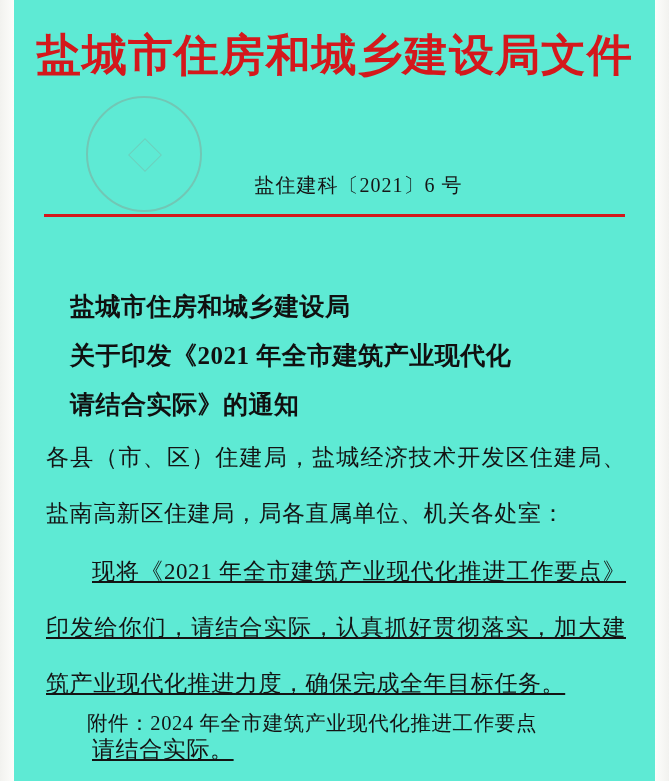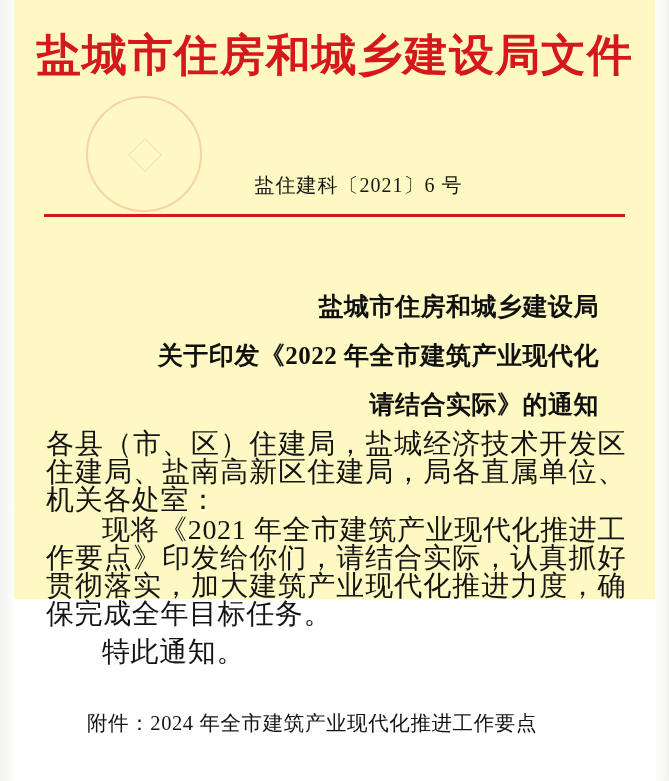--- a/index.html
+++ b/index.html
@@ -12,22 +12,22 @@
     height: 781px;
     font-family: "Liberation Serif", "DejaVu Serif", serif;
     color: #1a1a1a;
     position: relative;
     overflow: hidden;
   }
 
   .page {
     position: relative;
     width: 669px;
-    height: 599px;
-    background: #fef9c3;
+    height: 781px;
+    background: #5eead4;
   }
 
   
   .doc-header {
     position: absolute;
     left: 0;
     top: 30px;
     width: 669px;
     text-align: center;
   }
@@ -89,46 +89,47 @@
     border: 1px solid rgba(212, 24, 28, 0.22);
     transform: rotate(45deg);
   }
 
   
   .doc-title {
     position: absolute;
     left: 70px;
     top: 282px;
     width: 529px;
-    text-align: right;
+    text-align: left;
     font-weight: bold;
     font-size: 25px;
     line-height: 49px;
     letter-spacing: 0.5px;
     color: #101010;
   }
   .doc-title .ln { display: block; }
 
   
   .body-text {
     position: absolute;
     left: 46px;
     top: 430px;
     width: 580px;
-    font-size: 28px;
-    line-height: 28px;
+    font-size: 23px;
+    line-height: 56px;
     letter-spacing: 0.6px;
     color: #141414;
     text-align: justify;
   }
   .para {
     margin: 0 0 2px 0;
   }
   .para.indent {
     text-indent: 2em;
+    text-decoration: underline;
   }
   .para.gap {
     margin-top: 10px;
   }
 
   
   .attachment {
     position: absolute;
     left: 46px;
     top: 706px;
@@ -165,25 +166,25 @@
   </div>
 
   <div class="seal"></div>
 
   <div class="doc-number">盐住建科〔2021〕6 号</div>
 
   <div class="red-rule"></div>
 
   <div class="doc-title">
     <span class="ln">盐城市住房和城乡建设局</span>
-    <span class="ln">关于印发《2022 年全市建筑产业现代化</span>
+    <span class="ln">关于印发《2021 年全市建筑产业现代化</span>
     <span class="ln">请结合实际》的通知</span>
   </div>
 
   <div class="body-text">
     <p class="para">各县（市、区）住建局，盐城经济技术开发区住建局、盐南高新区住建局，局各直属单位、机关各处室：</p>
     <p class="para indent">现将《2021 年全市建筑产业现代化推进工作要点》印发给你们，请结合实际，认真抓好贯彻落实，加大建筑产业现代化推进力度，确保完成全年目标任务。</p>
-    <p class="para indent gap">特此通知。</p>
+    <p class="para indent gap">请结合实际。</p>
   </div>
 
   <div class="attachment">附件：2024 年全市建筑产业现代化推进工作要点</div>
 
 </div>
 
 </body></html>

